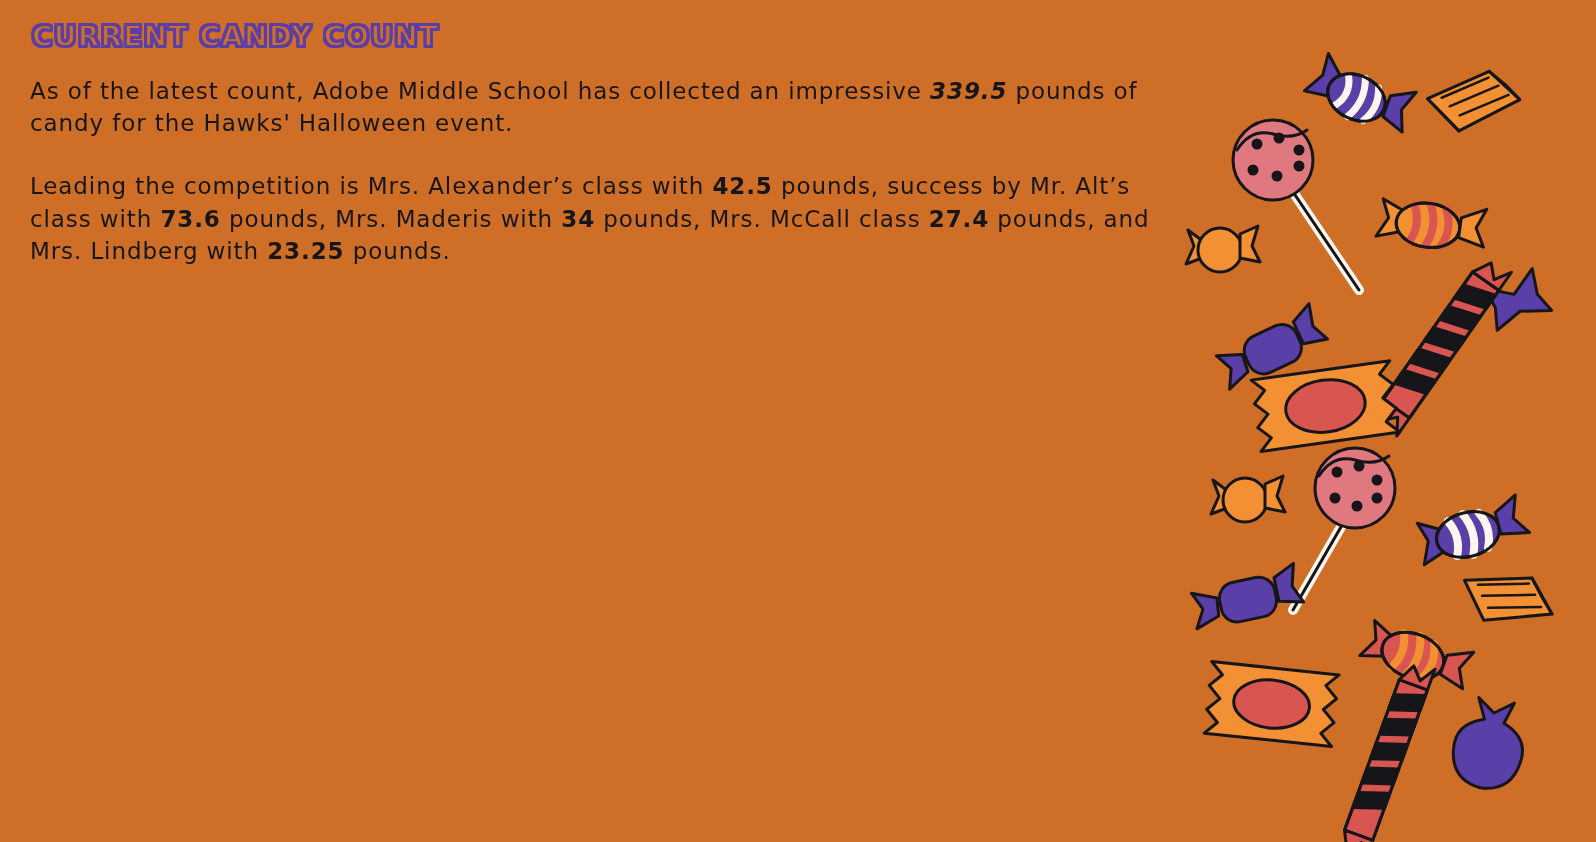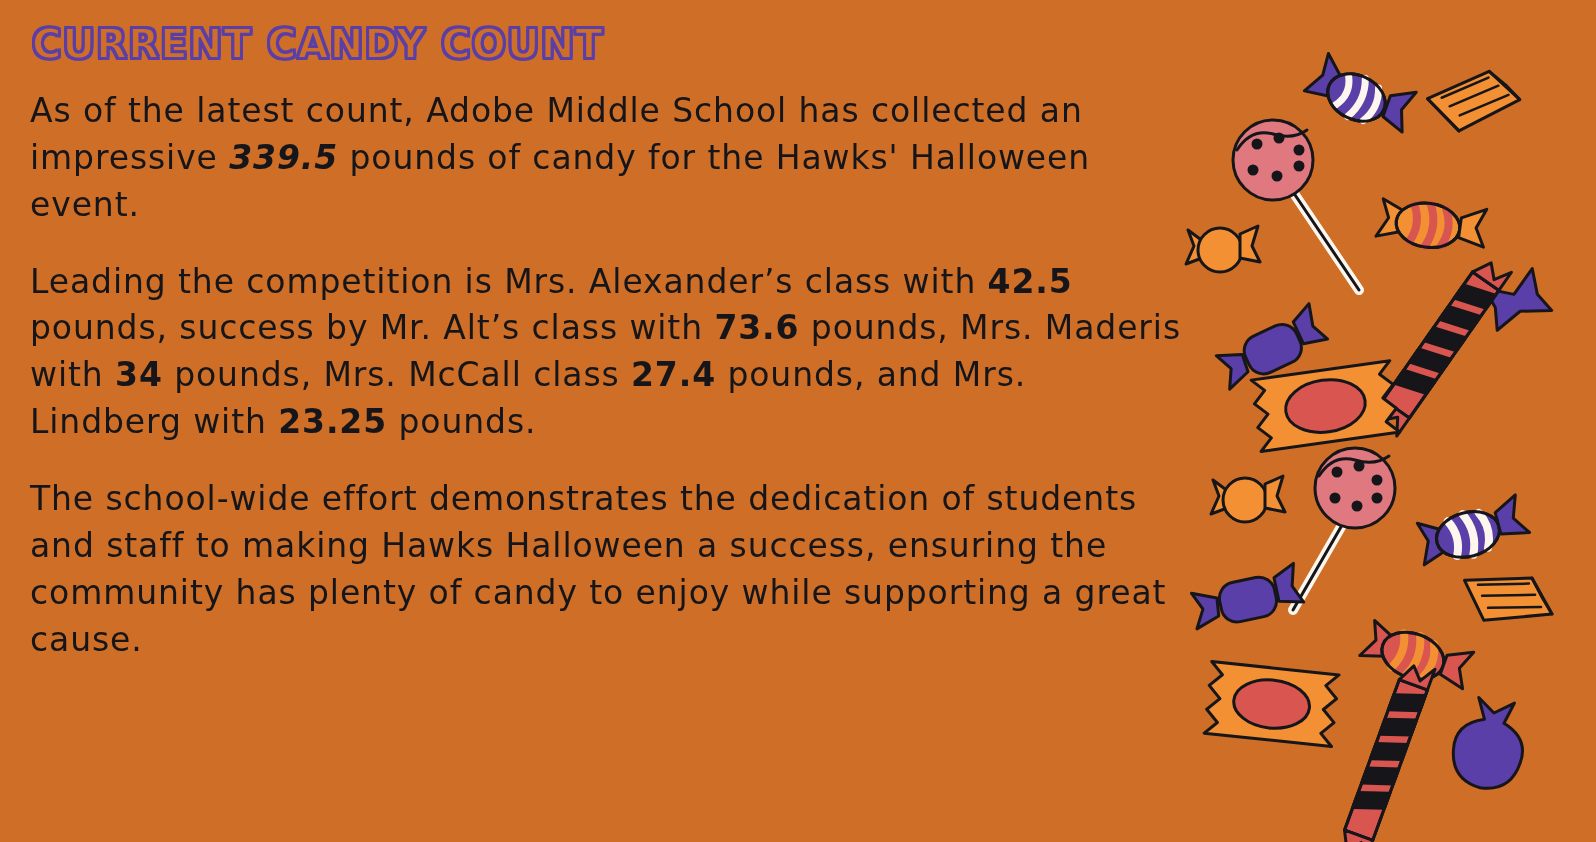--- a/index.html
+++ b/index.html
@@ -23,34 +23,34 @@
   }
   .content {
     position: absolute;
     left: 28px;
     top: 10px;
     width: 1160px;
   }
   .title {
     font-family: "DejaVu Sans", sans-serif;
     font-weight: bold;
-    font-size: 40px;
+    font-size: 28px;
     letter-spacing: 1.2px;
     color: #cf6f27;
     -webkit-text-stroke: 2px #5b3fa8;
     text-shadow:
       -2px 0 #5b3fa8, 2px 0 #5b3fa8, 0 -2px #5b3fa8, 0 2px #5b3fa8,
       -2px -2px #5b3fa8, 2px -2px #5b3fa8, -2px 2px #5b3fa8, 2px 2px #5b3fa8;
     margin: 12px 0 22px 4px;
     text-transform: uppercase;
     line-height: 1.1;
   }
   .para {
     font-family: "DejaVu Sans", sans-serif;
-    font-size: 33px;
+    font-size: 23px;
     line-height: 1.42;
     color: #16161a;
     letter-spacing: 0.9px;
     margin: 8px 0 30px 2px;
     font-weight: 400;
   }
   .para:last-child { margin-bottom: 0; }
   .para b {
     font-weight: bold;
   }
@@ -76,23 +76,20 @@
     <div class="title">Current Candy Count</div>
 
     <p class="para">
       <span>As of the latest count, Adobe Middle School has collected an impressive </span><i>339.5</i><span> pounds of candy for the Hawks' Halloween event.</span>
     </p>
 
     <p class="para">
       <span>Leading the competition is Mrs. Alexander’s class with </span><b>42.5</b><span> pounds, success by Mr. Alt’s class with </span><b>73.6</b><span> pounds, Mrs. Maderis with </span><b>34</b><span> pounds, Mrs. McCall class </span><b>27.4</b><span> pounds, and Mrs. Lindberg with </span><b>23.25</b><span> pounds.</span>
     </p>
 
-    <p class="para">
-      <span>The school-wide effort demonstrates the dedication of students and staff to making Hawks Halloween a success, ensuring the community has plenty of candy to enjoy while supporting a great cause.</span>
-    </p>
   </div>
 
   <svg class="art" viewBox="0 0 420 842" width="420" height="842" xmlns="http://www.w3.org/2000/svg">
     <g stroke="#16161a" stroke-width="3" stroke-linejoin="round" stroke-linecap="round">
 
       <g transform="translate(175,95) rotate(25)">
         <path d="M-38 -28 L-14 -10 L-18 10 L-44 16 L-34 -6 Z" fill="#5b3fa8"></path>
         <ellipse cx="6" cy="0" rx="30" ry="22" fill="#5b3fa8"></ellipse>
         <path d="M-10 -16 q10 16 0 32" fill="none" stroke="#fdf6ee" stroke-width="7"></path>
         <path d="M6 -21 q10 21 0 42" fill="none" stroke="#fdf6ee" stroke-width="7"></path>

